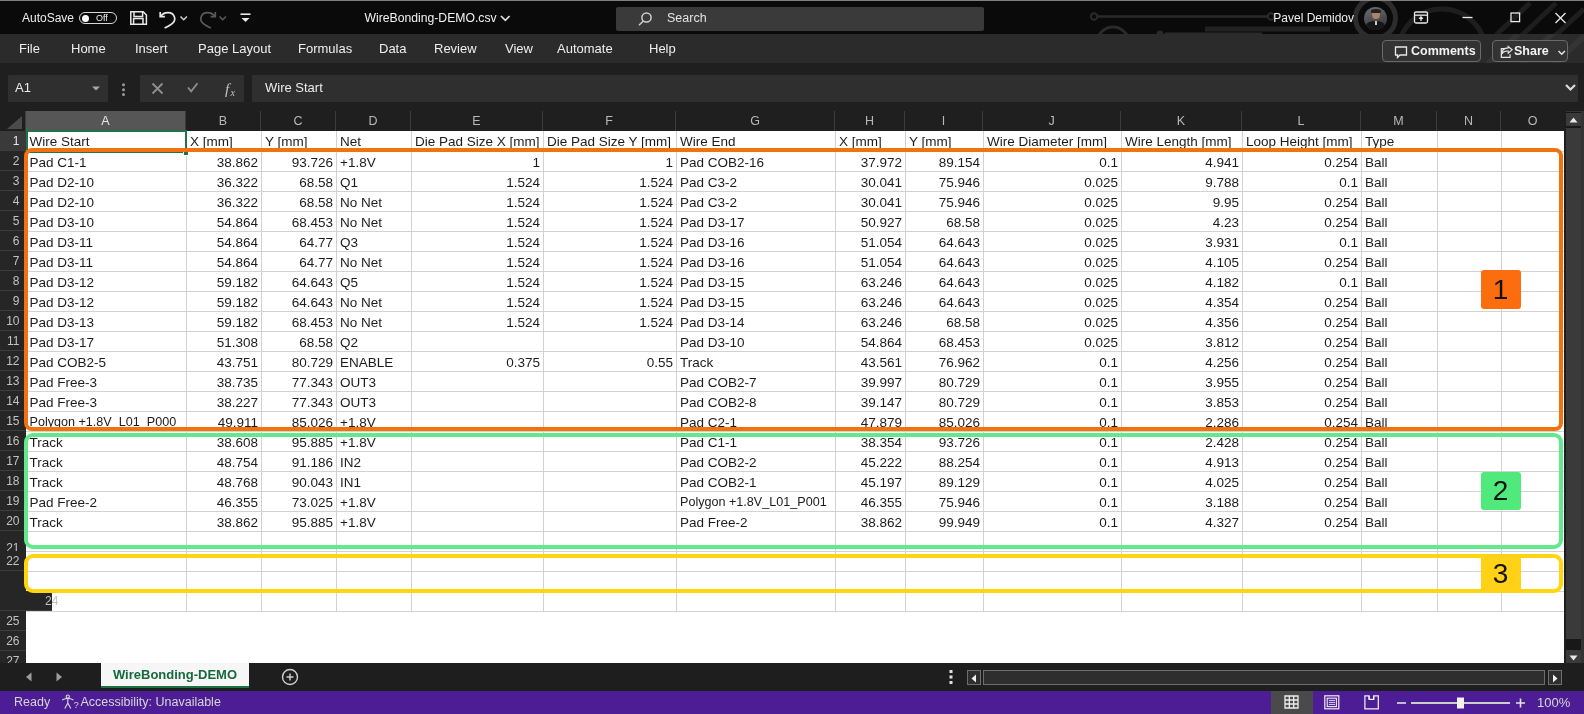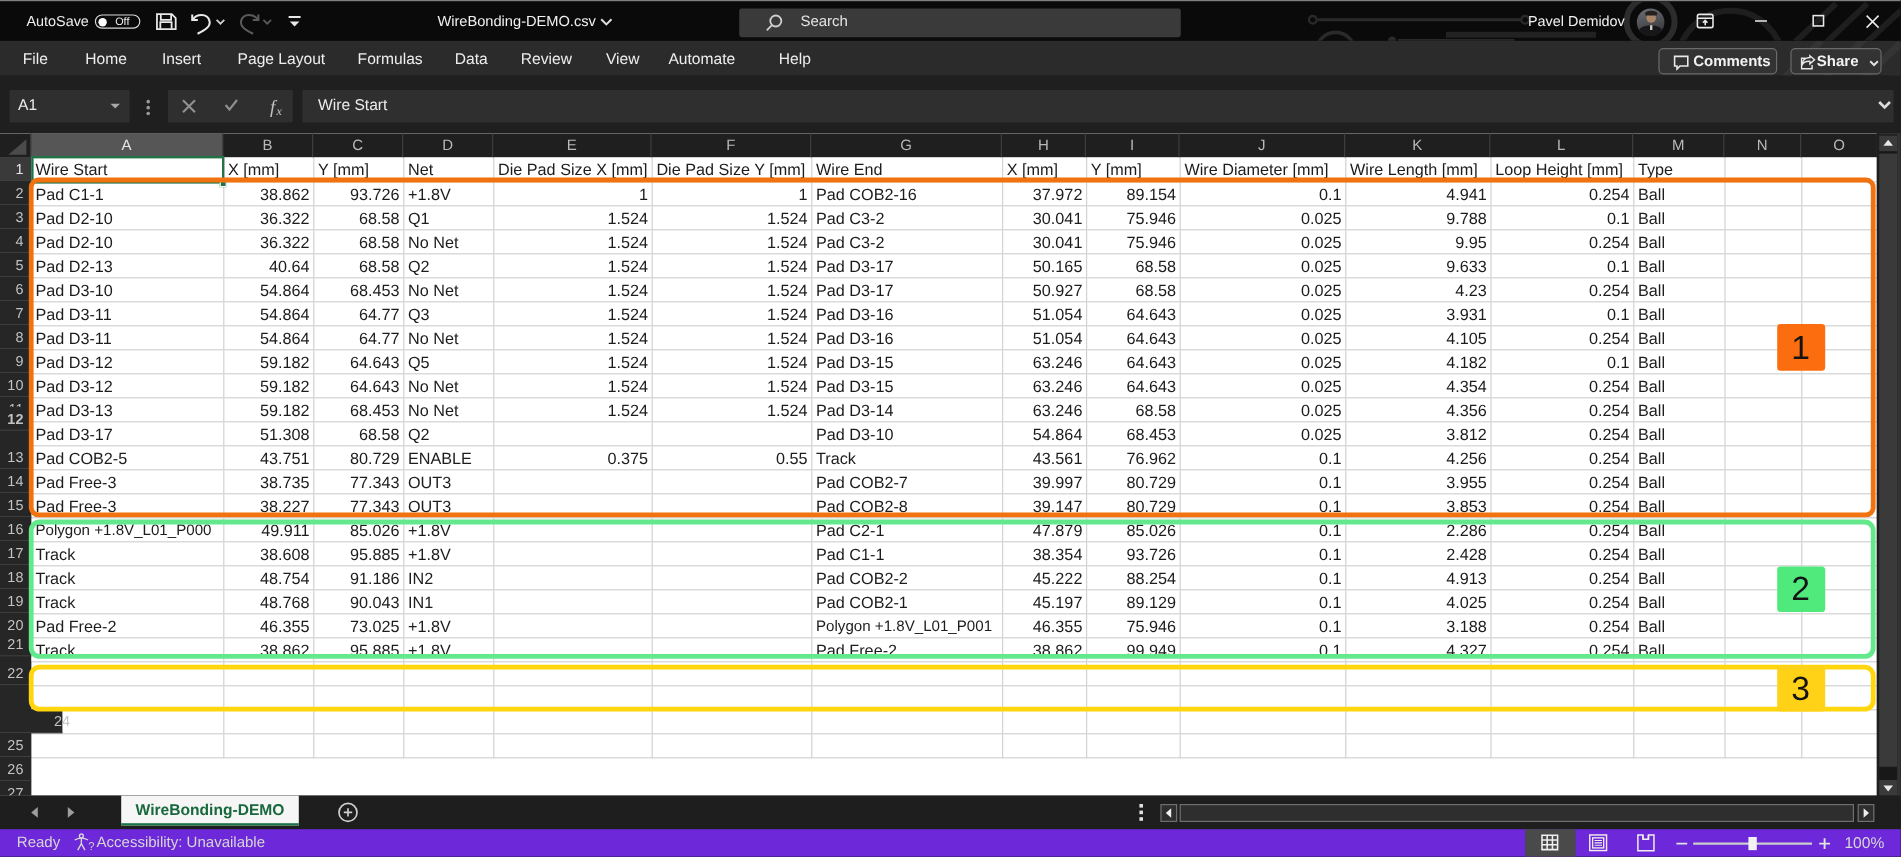--- a/index.html
+++ b/index.html
@@ -38,21 +38,21 @@
 table{border-collapse:collapse;table-layout:fixed;width:1539px}
 td{height:20px;line-height:17px;font-size:13.5px;color:#1c1c1c;border-right:1px solid #d2d2d2;border-bottom:1px solid #d2d2d2;padding:2px 2.5px 0 3.5px;white-space:nowrap;overflow:hidden;vertical-align:middle}
 td.n{text-align:right}
 td.sm{font-size:12.6px}
 
 .annot{position:absolute;border-style:solid;border-width:4px;background:transparent}
 .badge{position:absolute;width:40px;text-align:center;color:#141414;font-size:28px;border-radius:3px}
 
 #vscroll{left:1564px;top:111px;width:20px;height:556px;background:#333333;border-left:2px solid #1e1e1e}
 #tabbar{left:0;top:663px;width:1584px;height:28px;background:#1e1e1e}
-#statusbar{left:0;top:691px;width:1584px;height:23px;background:#6d28d9;color:#d6d6d6;font-size:12.5px}
+#statusbar{left:0;top:691px;width:1584px;height:23px;background:#4c1d95;color:#d6d6d6;font-size:12.5px}
 #sheettab{left:101px;top:0;width:148px;height:25px;background:#f6f6f6;border-bottom:2.5px solid #1e7145;
   color:#17693d;font-weight:bold;font-size:13px;text-align:center;line-height:24px}
 </style>
 
 </head><body>
 <div id="app">
  <div id="ribbon" class="abs">
    <span class="tab" style="left:19px">File</span>
    <span class="tab" style="left:71px">Home</span>
    <span class="tab" style="left:135px">Insert</span>
@@ -273,37 +273,20 @@
               <td class="n">68.58</td>
               <td>No Net</td>
               <td class="n">1.524</td>
               <td class="n">1.524</td>
               <td>Pad C3-2</td>
               <td class="n">30.041</td>
               <td class="n">75.946</td>
               <td class="n">0.025</td>
               <td class="n">9.95</td>
               <td class="n">0.254</td>
-              <td>Ball</td>
-              <td></td>
-              <td></td>
-            </tr>
-            <tr>
-              <td>Pad D2-13</td>
-              <td class="n">40.64</td>
-              <td class="n">68.58</td>
-              <td>Q2</td>
-              <td class="n">1.524</td>
-              <td class="n">1.524</td>
-              <td>Pad D3-17</td>
-              <td class="n">50.165</td>
-              <td class="n">68.58</td>
-              <td class="n">0.025</td>
-              <td class="n">9.633</td>
-              <td class="n">0.1</td>
               <td>Ball</td>
               <td></td>
               <td></td>
             </tr>
             <tr>
               <td>Pad D3-10</td>
               <td class="n">54.864</td>
               <td class="n">68.453</td>
               <td>No Net</td>
               <td class="n">1.524</td>
@@ -669,30 +652,30 @@
         <div class="rh" style="top:20px;">2</div>
         <div class="rh" style="top:40px;">3</div>
         <div class="rh" style="top:60px;">4</div>
         <div class="rh" style="top:80px;">5</div>
         <div class="rh" style="top:100px;">6</div>
         <div class="rh" style="top:120px;">7</div>
         <div class="rh" style="top:140px;">8</div>
         <div class="rh" style="top:160px;">9</div>
         <div class="rh" style="top:180px;">10</div>
         <div class="rh" style="top:200px;">11</div>
-        <div class="rh" style="top:208px;font-weight:bold;">12</div>
+        <div class="rh" style="top:220px;">12</div>
         <div class="rh" style="top:240px;">13</div>
         <div class="rh" style="top:260px;">14</div>
         <div class="rh" style="top:280px;">15</div>
         <div class="rh" style="top:300px;">16</div>
         <div class="rh" style="top:320px;">17</div>
         <div class="rh" style="top:340px;">18</div>
         <div class="rh" style="top:360px;">19</div>
         <div class="rh" style="top:380px;">20</div>
-        <div class="rh" style="top:396px;">21</div>
+        <div class="rh" style="top:407px;">21</div>
         <div class="rh" style="top:420px;text-align:right;">22</div>
         <div class="rh" style="top:456px;">23</div>
         <div class="rh" style="top:460px;padding-left:45px;">24</div>
         <div class="rh" style="top:480px;">25</div>
         <div class="rh" style="top:500px;">26</div>
         <div class="rh" style="top:520px;">27</div>
       </div>
  </div>
 
 <div class="abs" style="left:26px;top:129.5px;width:160.5px;height:23.5px;border:2.3px solid #217346"></div>

